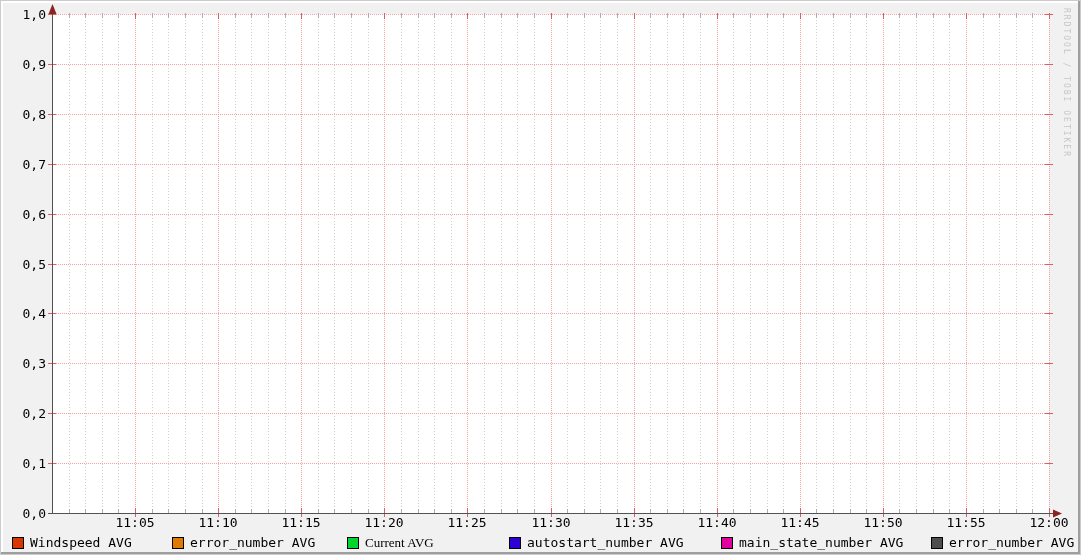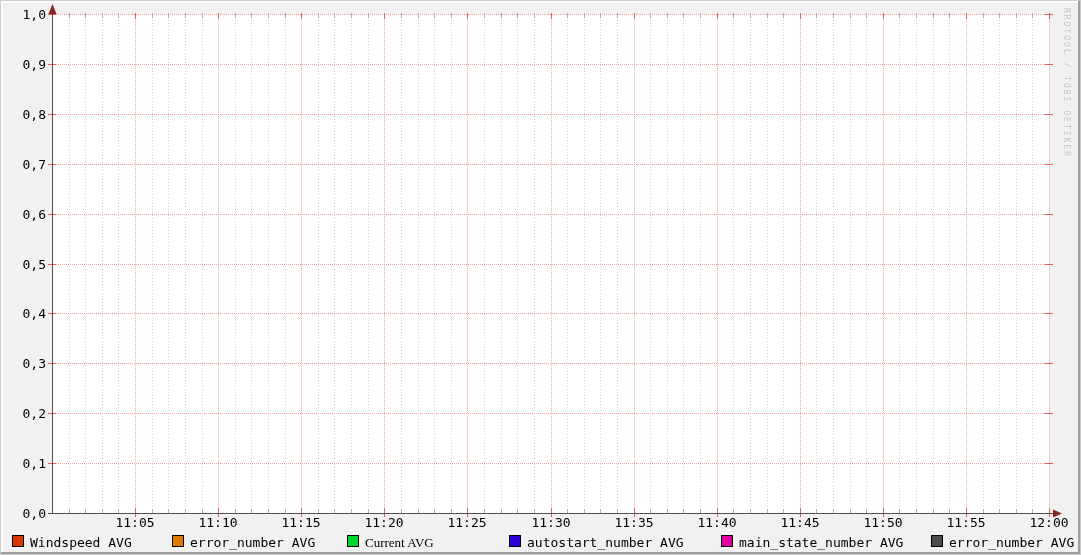--- a/index.html
+++ b/index.html
@@ -9,21 +9,21 @@
     font-family:"DejaVu Sans Mono","Liberation Mono",monospace;
     -webkit-font-smoothing:none;
   }
   .bevel{position:absolute;pointer-events:none;z-index:5;}
   #bv-outline{left:0;top:0;right:0;bottom:0;border:1px solid #cbcbcb;}
   #bv-tl{left:1px;top:1px;right:1px;bottom:1px;border-top:2px solid #ffffff;border-left:2px solid #ffffff;}
   #bv-br{left:1px;top:1px;right:1px;bottom:1px;border-bottom:2px solid #9e9e9e;border-right:2px solid #9e9e9e;}
   #chart-svg{position:absolute;left:0;top:0;z-index:1;}
   #chart-svg text{font-family:"DejaVu Sans Mono","Liberation Mono",monospace;}
   #legend{position:absolute;left:0;top:0;width:1081px;height:555px;z-index:2;}
-  .legend-item{position:absolute;top:535px;height:15px;display:flex;align-items:flex-start;white-space:nowrap;}
+  .legend-item{position:absolute;top:535px;height:15px;display:flex;align-items:center;white-space:nowrap;}
   .legend-swatch{display:inline-block;width:10px;height:10px;border:1px solid #000000;margin-right:6px;flex:0 0 auto;}
   .legend-label{font-size:13px;line-height:15px;color:#000000;}
   #watermark{
     position:absolute;left:1062px;top:8px;z-index:2;
     writing-mode:vertical-rl;text-orientation:sideways;
     font-size:8px;letter-spacing:2px;color:#c6c6c6;white-space:nowrap;
   }
 </style>
 </head>
 <body>

